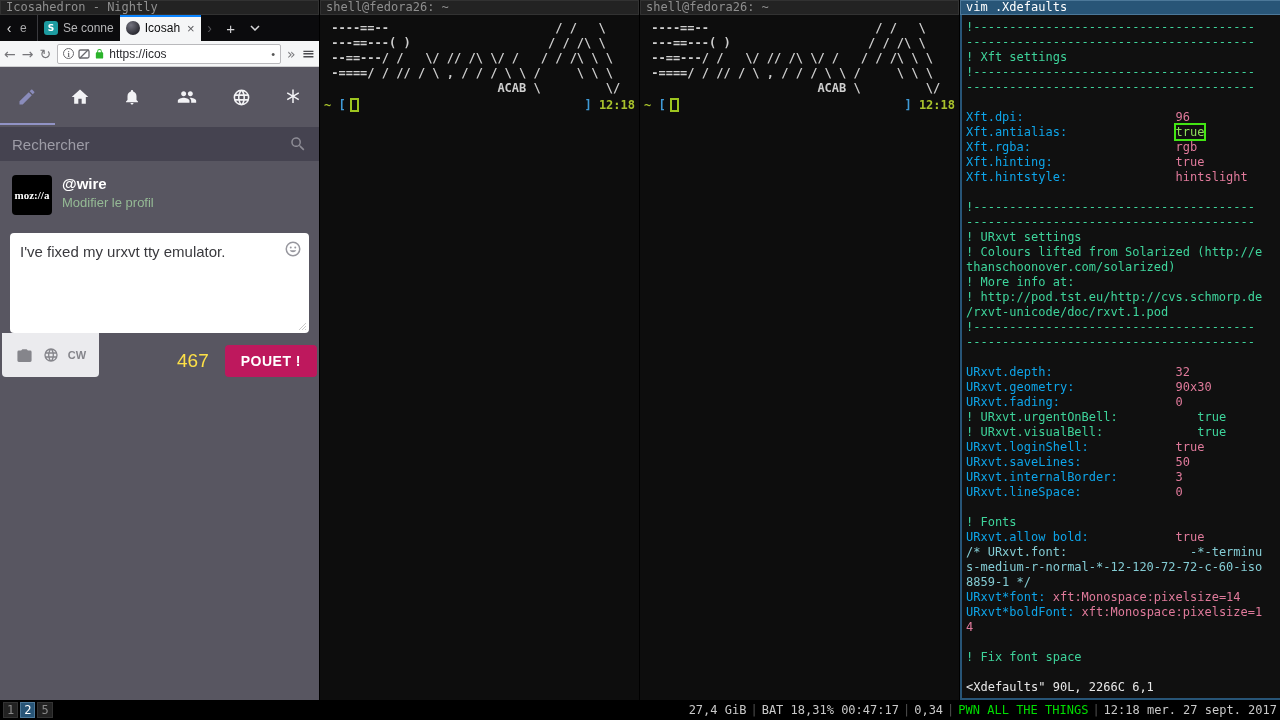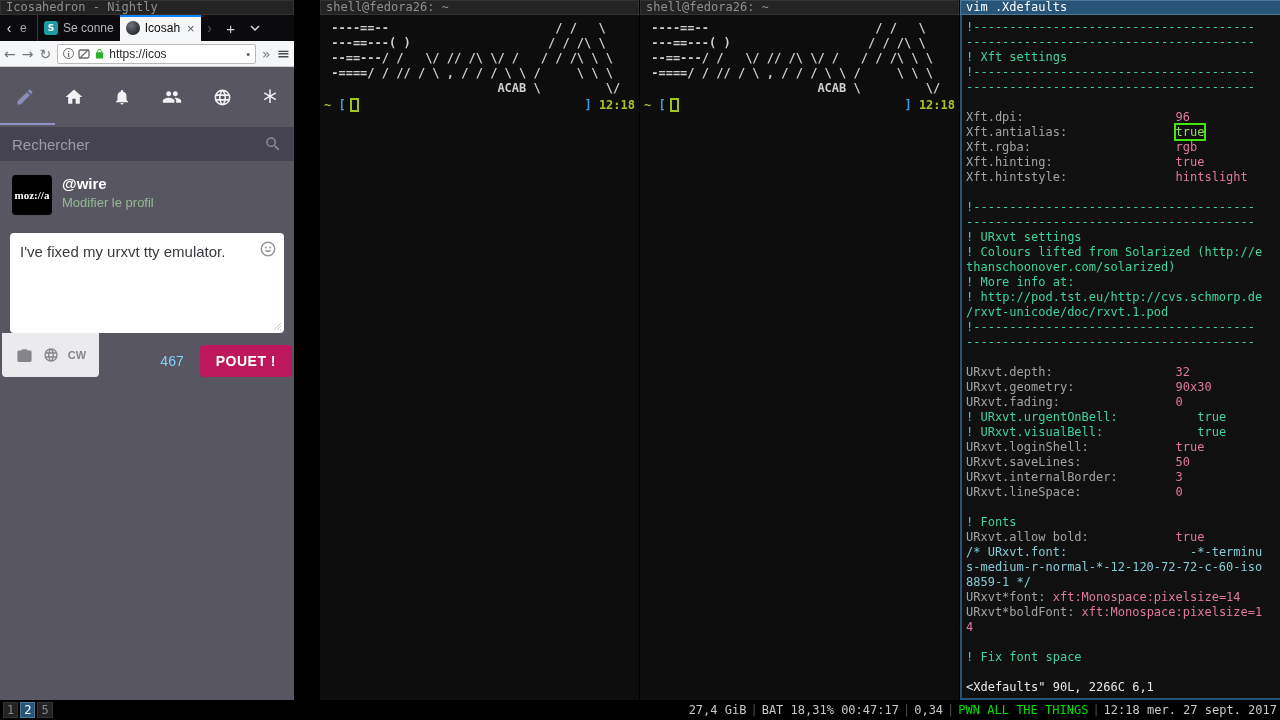--- a/index.html
+++ b/index.html
@@ -21,21 +21,21 @@
 .t-blue{color:#3f9ad6}
 .t-cursor{display:inline-block;width:9px;height:14px;border:2px solid #9dc41f;vertical-align:-3px;margin-left:4px}
 
 
 .vimbody{height:685px;background:#101010;border:2px solid #285577;border-top:none;
   padding:5px 0 0 4px;position:relative}
 .vimbody .ln{height:15px;font:12px/15px "DejaVu Sans Mono",monospace;white-space:pre;color:#cfcfcf}
 .seg-p{color:#cfcfcf}
 .seg-c{color:#3ed49b}
 .seg-u{color:#3ed49b;}
-.seg-i{color:#a3a3a3}
+.seg-i{color:#0ea5e9}
 .seg-v{color:#e07a9b}
 .seg-x{color:#84ccd4}
 .seg-b{color:#8fe05a;outline:2px solid #43e513}
 .seg-bp{color:#e07a9b;text-decoration:underline;outline:2px solid #43e513}
 .vim-status{position:absolute;left:4px;right:4px;bottom:3px;display:flex;justify-content:space-between;
   color:#e8e8e8;font:12px/15px "DejaVu Sans Mono",monospace;padding-right:22px;white-space:pre}
 
 
 .ff-tabbar{height:26px;background:#0b0b0d;display:flex;align-items:stretch;color:#b6b6b8;font-size:12px}
 .tab-scroll{width:18px;display:flex;align-items:center;justify-content:center;color:#dedede;font-size:14px;cursor:default}
@@ -75,40 +75,40 @@
 .compose-box{margin:4px 10px 0 10px;height:100px;background:#fff;border-radius:4px;position:relative;
   padding:10px 30px 10px 10px;color:#3a3a3e;font-size:15px}
 .smiley{position:absolute;top:7px;right:7px}
 .resize-h{position:absolute;right:2px;bottom:2px}
 .compose-bottom{position:relative;height:56px;margin:0 2px}
 .attach-panel{position:absolute;left:0;top:0;width:97px;height:44px;background:#ebebee;border-radius:0 0 4px 4px;
   display:flex;align-items:center;justify-content:center;gap:9px}
 .attach-panel svg{fill:#85858b}
 .cw{color:#85858b;font-weight:bold;font-size:11px}
 .post-row{position:absolute;right:0;top:12px;display:flex;align-items:center;gap:16px}
-.counter{color:#7dd3fc;font-size:14px}
+.counter{color:#fde047;font-size:19px}
 .toot-btn{background:#be185d;color:#fff;border:none;border-radius:4px;font-weight:bold;font-size:14px;
   padding:8px 16px;letter-spacing:.5px}
 
 
 .i3bar{position:absolute;left:0;top:700px;width:1280px;height:20px;background:#000;
   display:flex;align-items:center;justify-content:space-between;padding:0 3px}
 .ws-list{display:flex;gap:2px}
 .ws{min-width:15px;height:16px;padding:0 3px;display:flex;align-items:center;justify-content:center;
   background:#222;border:1px solid #333;color:#888;font:12px "DejaVu Sans Mono",monospace}
 .ws.focused{background:#285577;border-color:#4c7899;color:#fff}
 .i3status{display:flex;align-items:flex-start;font:12px "DejaVu Sans Mono",monospace;color:#c9c9c9;white-space:pre}
 .i3sep{color:#4f4f4f;padding:0 4px}
 .i3green{color:#00dd00}
 svg{display:block}
 </style>
 </head>
 <body>
 
-<div class="pane" style="left:0;width:294px">
+<div class="pane" style="left:0;width:319px">
   <div class="titlebar">Icosahedron - Nightly</div>
 
   <div class="ff-tabbar">
     <span class="tab-scroll">‹</span>
     <div class="tab-clipped">e</div>
     <div class="ff-tab">
       <span class="favicon teal">S</span>
       <span class="label">Se conne</span>
     </div>
     <div class="ff-tab active">

